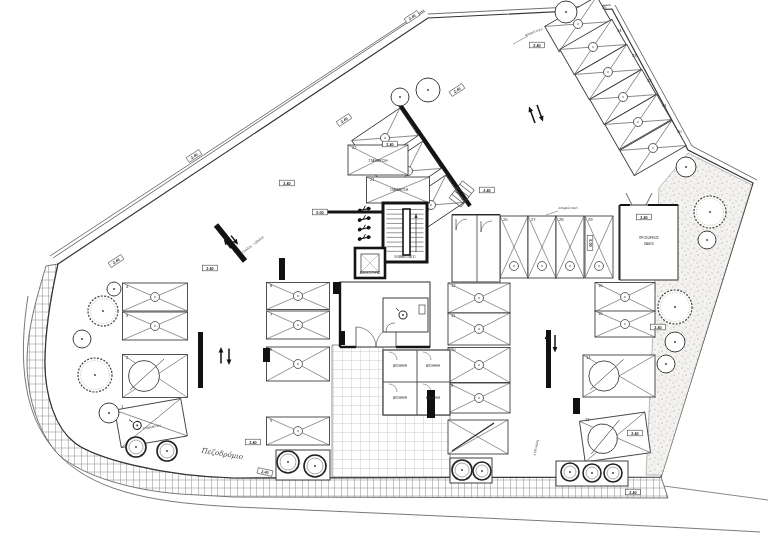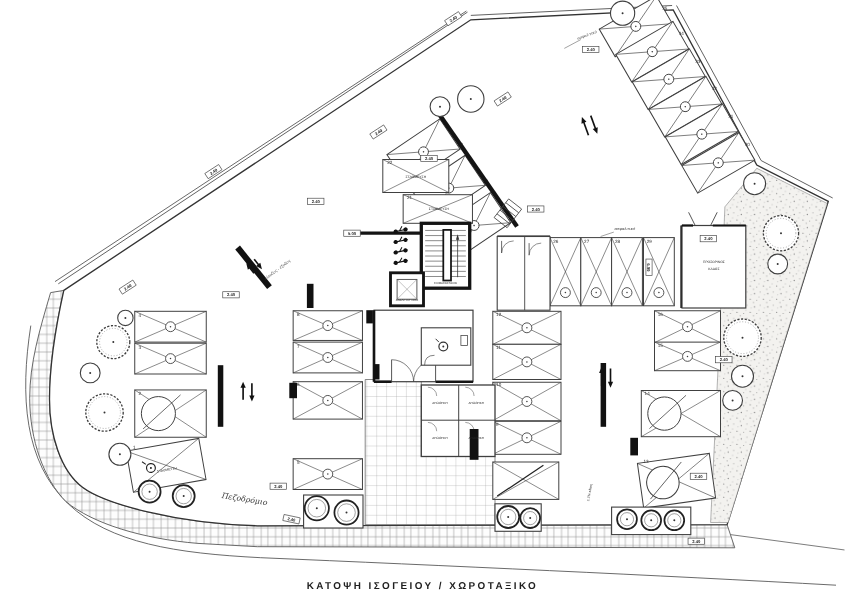--- a/index.html
+++ b/index.html
@@ -663,14 +663,13 @@
         <text transform="translate(405,258) rotate(0)" text-anchor="middle" font-size="2.6" class="note-room">ΚΛΙΜΑΚΟΣΤΑΣΙΟ</text>
         <text transform="translate(370,274) rotate(0)" text-anchor="middle" font-size="2.6" class="note-room">ΑΝΕΛΚΥΣΤΗΡΑΣ</text>
         <text transform="translate(537,448) rotate(-78)" text-anchor="middle" font-size="3.2" class="note-room">± 2% κλίση</text>
         <text transform="translate(253,246) rotate(-37)" text-anchor="middle" font-size="3.4" class="note-script">είσοδος - έξοδος</text>
         <text transform="translate(568,209) rotate(0)" text-anchor="middle" font-size="3.4" class="note-script">ασφαλτικό</text>
         <text transform="translate(534,33) rotate(-20)" text-anchor="middle" font-size="3.4" class="note-script">ασφαλτικό</text>
         <text transform="translate(222,456) rotate(9)" text-anchor="middle" font-size="7" class="note-script">Πεζοδρόμιο</text>
       </g>
   </svg>
 
-  <div class="caption">ΚΑΤΟΨΗ ΙΣΟΓΕΙΟΥ / ΧΩΡΟΤΑΞΙΚΟ</div>
 </div>
 
 </body></html>

